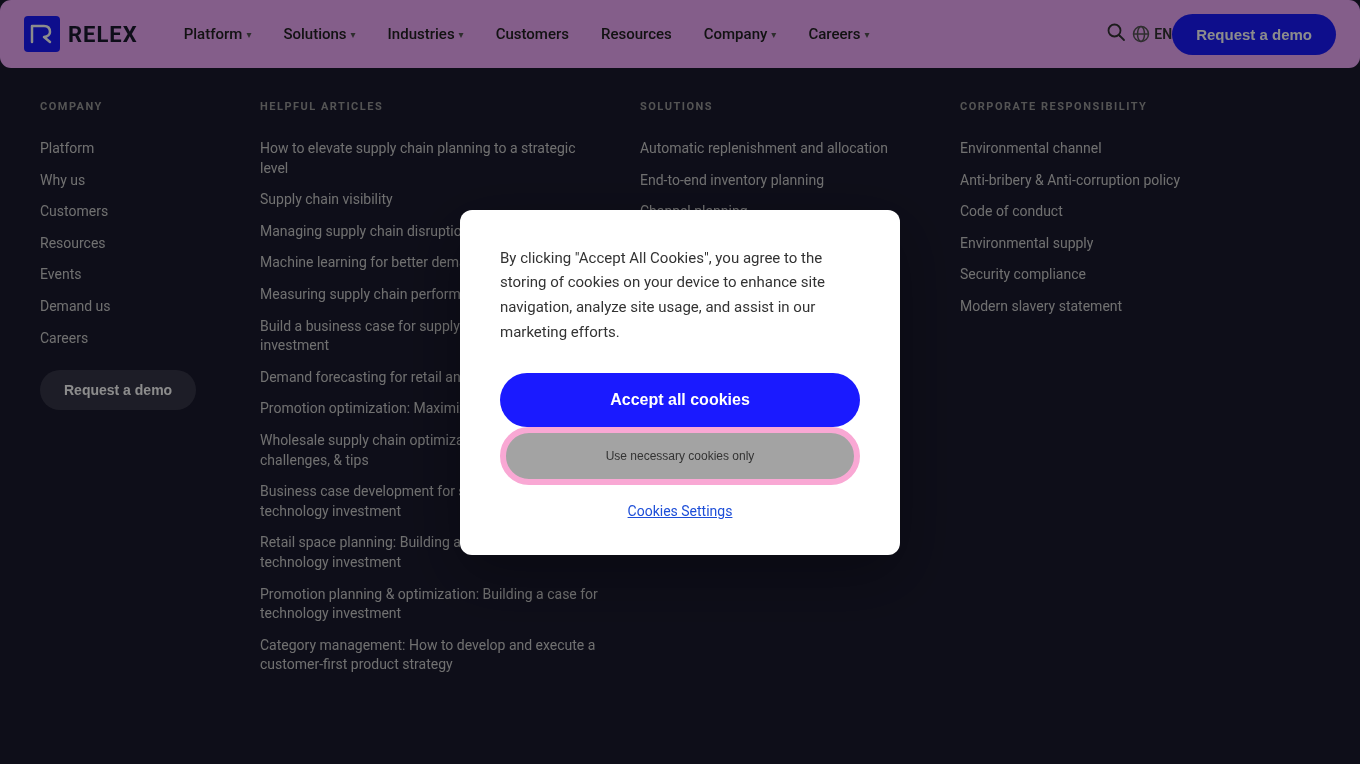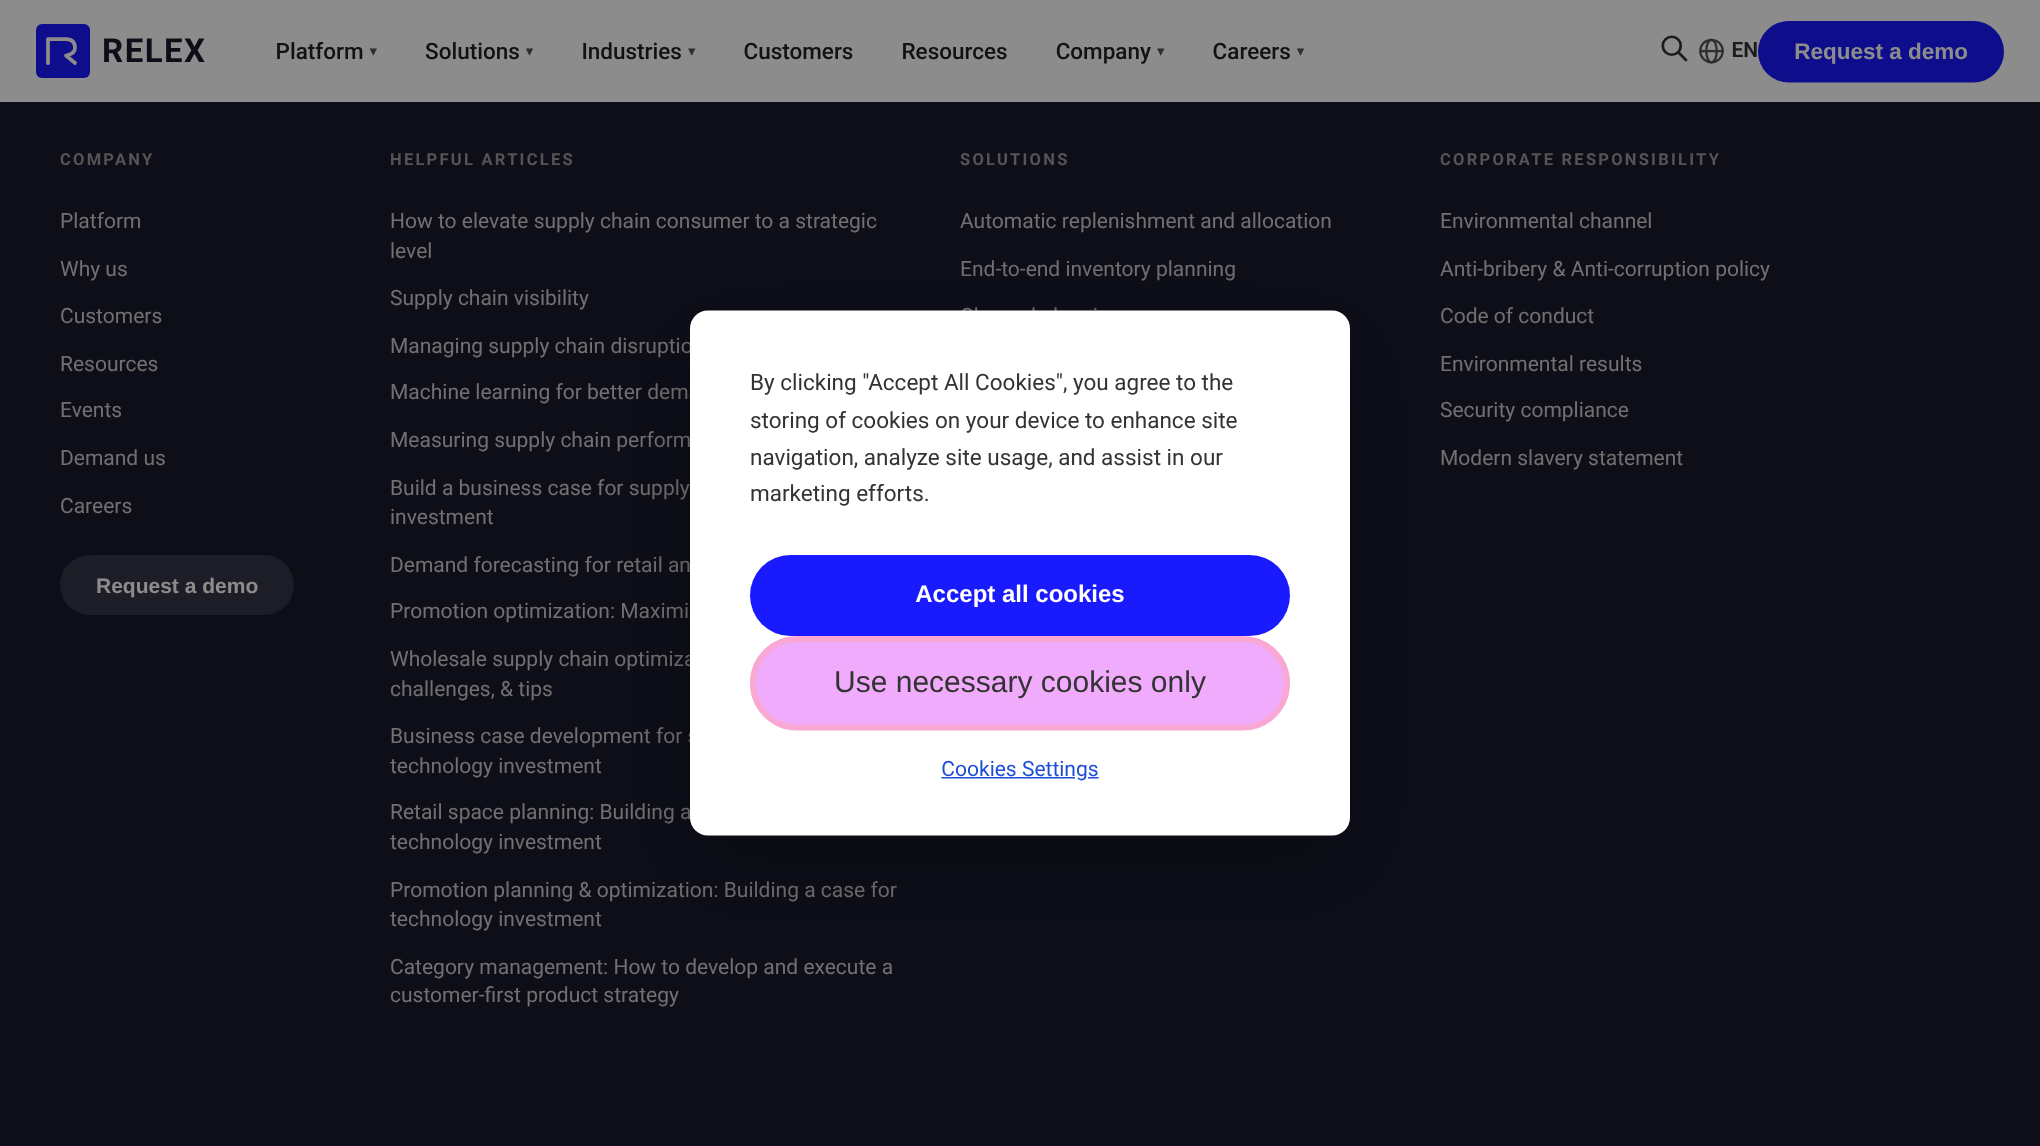--- a/index.html
+++ b/index.html
@@ -6,27 +6,28 @@
     body {
       font-family: -apple-system, BlinkMacSystemFont, 'Segoe UI', Roboto, sans-serif;
       background: #1a1a2e;
       color: #ccc;
       min-height: 764px;
       overflow: hidden;
     }
 
     
     .top-nav {
-      background: #ffffff;
+      background: #f0abfc;
       display: flex;
       align-items: center;
       padding: 0 24px;
       height: 68px;
       position: relative;
       z-index: 10;
+      border-radius: 11px;
     }
     .logo {
       display: flex;
       align-items: center;
       gap: 8px;
       margin-right: 32px;
     }
     .logo-icon {
       width: 36px;
       height: 36px;
@@ -172,26 +173,26 @@
       border-radius: 32px;
       padding: 18px;
       font-size: 16px;
       font-weight: 600;
       cursor: pointer;
       text-align: center;
     }
     .btn-necessary {
       display: block;
       width: 100%;
-      background: #f0abfc;
+      background: #a3a3a3;
       color: #333;
-      border: 4px solid #f9a8d4;
+      border: 6px solid #f9a8d4;
       border-radius: 32px;
       padding: 16px;
-      font-size: 20px;
+      font-size: 12px;
       font-weight: 500;
       cursor: pointer;
       margin-bottom: 18px;
       text-align: center;
     }
     .cookies-settings-link {
       display: block;
       text-align: center;
       font-size: 14px;
       color: #1d4ed8;
@@ -266,21 +267,21 @@
     <a class="col-link">Customers</a>
     <a class="col-link">Resources</a>
     <a class="col-link">Events</a>
     <a class="col-link">Demand us</a>
     <a class="col-link">Careers</a>
     <button class="request-demo-menu-btn">Request a demo</button>
   </div>
 
   <div class="col-wide">
     <div class="col-header">HELPFUL ARTICLES</div>
-    <a class="col-link">How to elevate supply chain consumer to a strategic level</a>
+    <a class="col-link">How to elevate supply chain planning to a strategic level</a>
     <a class="col-link">Supply chain visibility</a>
     <a class="col-link">Managing supply chain disruptions</a>
     <a class="col-link">Machine learning for better demand forecasting</a>
     <a class="col-link">Measuring supply chain performance</a>
     <a class="col-link">Build a business case for supply chain technology investment</a>
     <a class="col-link">Demand forecasting for retail and consumer goods</a>
     <a class="col-link">Promotion optimization: Maximizing results</a>
     <a class="col-link">Wholesale supply chain optimization: Benefits, challenges, &amp; tips</a>
     <a class="col-link">Business case development for supply chain technology investment</a>
     <a class="col-link">Retail space planning: Building a business case for technology investment</a>
@@ -300,21 +301,21 @@
     <a class="col-link">Workforce optimization and management</a>
     <a class="col-link">Integrated Business Planning (IBP)</a>
     <a class="col-link">S&amp;OE and S&amp;OP</a>
   </div>
 
   <div class="col-wide">
     <div class="col-header">CORPORATE RESPONSIBILITY</div>
     <a class="col-link">Environmental channel</a>
     <a class="col-link">Anti-bribery &amp; Anti-corruption policy</a>
     <a class="col-link">Code of conduct</a>
-    <a class="col-link">Environmental results</a>
+    <a class="col-link">Environmental supply</a>
     <a class="col-link">Security compliance</a>
     <a class="col-link">Modern slavery statement</a>
   </div>
 
 </div>
 
 <div class="overlay">
   <div class="cookie-modal">
     <p>By clicking "Accept All Cookies", you agree to the storing of cookies on your device to enhance site navigation, analyze site usage, and assist in our marketing efforts.</p>
     <button class="btn-accept-all">Accept all cookies</button>

